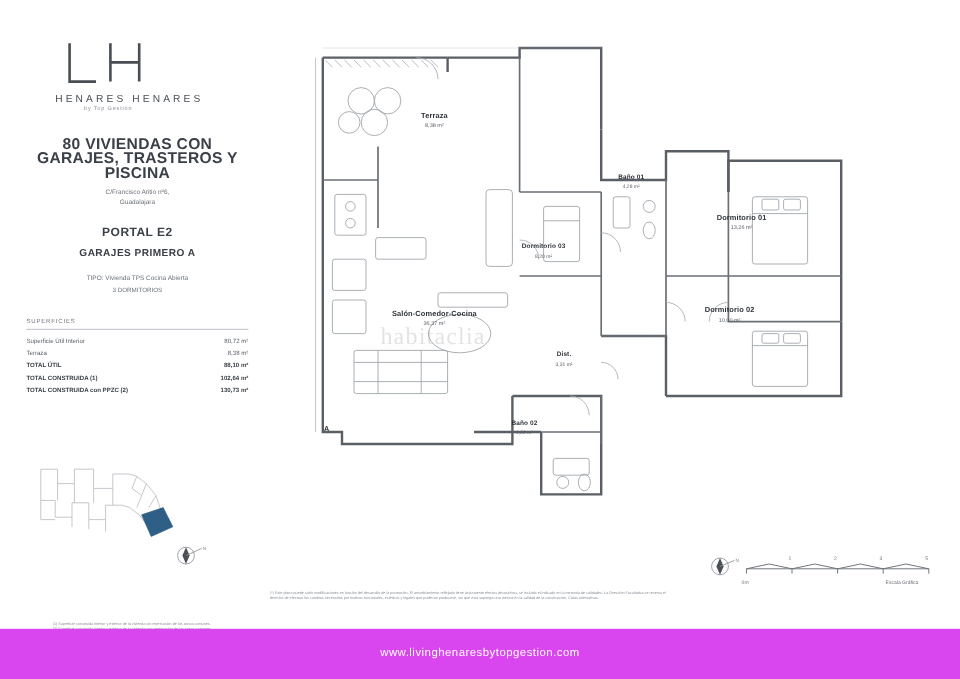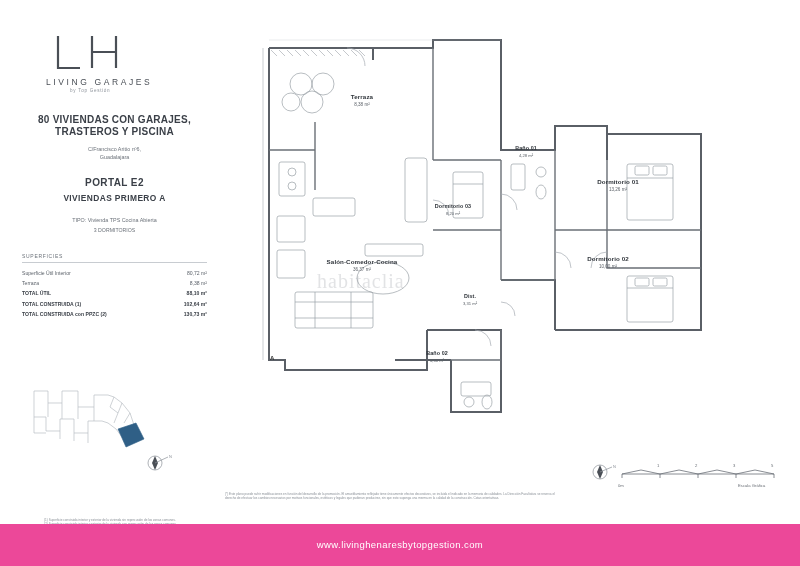--- a/index.html
+++ b/index.html
@@ -51,21 +51,21 @@
     position: absolute;
     left: 48px; top: 60px;
     font-size: 4.6px;
     letter-spacing: 0.7px;
     color: #8d939b;
   }
 
   .headline {
     margin-top: 14px;
     text-align: center;
-    font-size: 10px;
+    font-size: 13px;
     font-weight: bold;
     line-height: 12px;
     letter-spacing: 0.25px;
     color: #3b4048;
   }
   .address {
     margin-top: 7px;
     text-align: center;
     font-size: 5.4px;
     line-height: 8px;
@@ -171,21 +171,21 @@
     left: 588px; top: 458px;
     width: 190px; height: 42px;
   }
   .scalebar svg { display:block; }
 
   
   .footer {
     position: absolute;
     left: 0; bottom: 0;
     width: 800px; height: 42px;
-    background: #ec4899;
+    background: #d946ef;
   }
   .footer-url {
     position: absolute;
     left: 0; top: 0;
     width: 800px; height: 42px;
     line-height: 42px;
     text-align: center;
     color: #ffffff;
     font-size: 9.5px;
     letter-spacing: 0.4px;
@@ -242,33 +242,33 @@
 
   <div class="left-col">
 
     <div class="logo-block">
       <div class="logo-mark">
         <svg width="74" height="40" viewBox="0 0 74 40">
           <path d="M8 2 L8 34 L30 34" fill="none" stroke="#4a4f56" stroke-width="2.2"></path>
           <path d="M42 2 L42 34 M66 2 L66 34 M42 18 L66 18" fill="none" stroke="#4a4f56" stroke-width="2.2"></path>
         </svg>
       </div>
-      <div class="logo-name">LIVING GARAJES</div>
+      <div class="logo-name">HENARES HENARES</div>
       <div class="logo-sub">by Top Gestión</div>
     </div>
 
     <div class="headline">80 VIVIENDAS CON GARAJES, TRASTEROS Y PISCINA</div>
 
     <div class="address">
       <span>C/Francisco Aritio nº6,</span><br>
       <span>Guadalajara</span>
     </div>
 
     <div class="portal">PORTAL E2</div>
-    <div class="vivienda">VIVIENDAS  PRIMERO A</div>
+    <div class="vivienda">GARAJES  PRIMERO A</div>
     <div class="tipo">TIPO:  Vivienda TPS Cocina Abierta</div>
     <div class="dorms">3 DORMITORIOS</div>
 
     <div class="surf-title">SUPERFICIES</div>
     <div class="surf-rule"></div>
 
     <table class="surf-table">
       <tbody>
         <tr>
           <td>Superficie Útil Interior</td>

